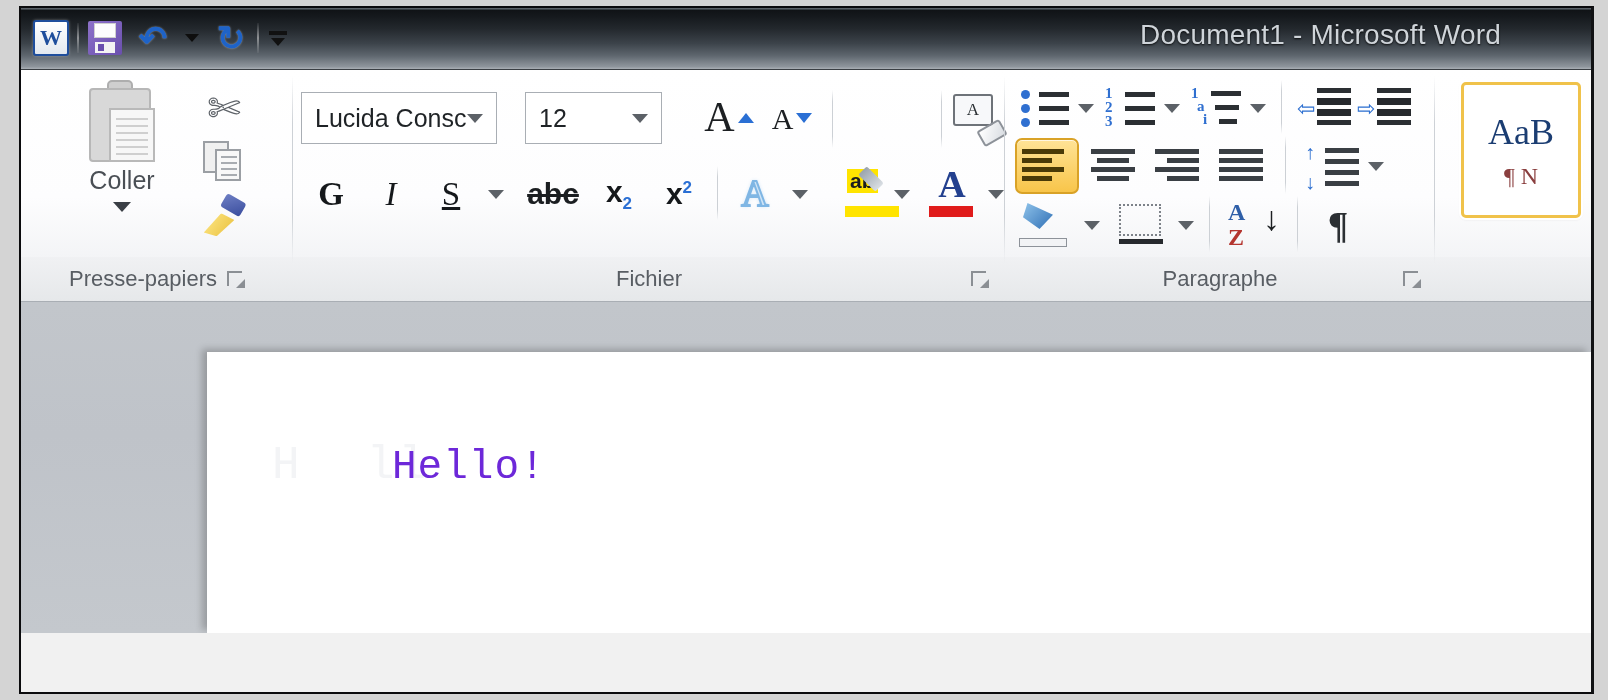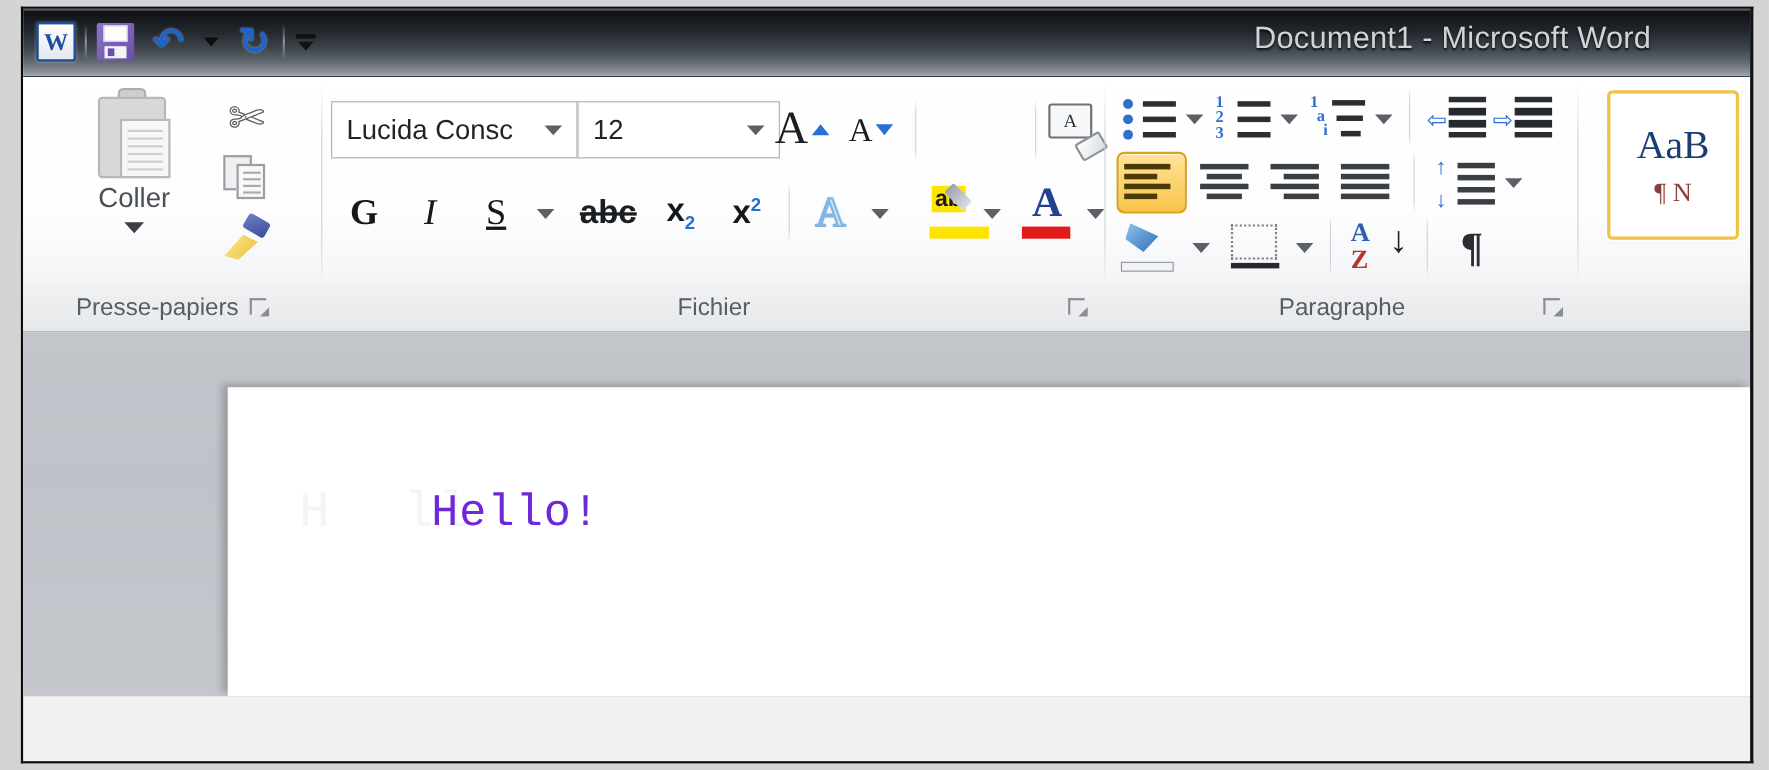--- a/index.html
+++ b/index.html
@@ -209,22 +209,22 @@
     background:linear-gradient(135deg,#ffe98a,#e8bf3b);
     clip-path:polygon(0% 75%, 62% 0%, 100% 38%, 38% 100%);
   }
 
   
   #grp-font { width:712px; }
   .fontname-box, .fontsize-box {
     position:absolute; background:#ffffff; border:1px solid #a9aeb4;
     display:flex; align-items:center;
   }
-  .fontname-box { left:8px; top:22px; width:224px; height:52px;justify-content:space-between; }
-  .fontsize-box { left:232px; top:22px; width:184px; height:52px; }
+  .fontname-box { left:8px; top:22px; width:196px; height:52px;justify-content:space-between; }
+  .fontsize-box { left:232px; top:22px; width:137px; height:52px; }
   .fieldtext { font-size:25px; color:#1f2326; padding-left:13px; flex:1;
                white-space:nowrap; overflow:hidden; }
   .field-caret {
     width:0;height:0;margin-right:13px;
     border-left:8px solid transparent;border-right:8px solid transparent;
     border-top:9px solid #5c6167;
   }
   .rb { position:absolute; display:flex; align-items:center; justify-content:center; }
   .sep-v {
     position:absolute; width:1px;

